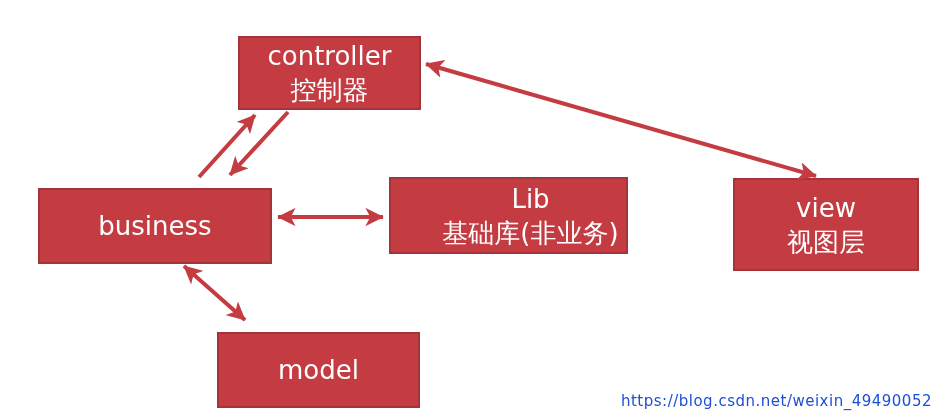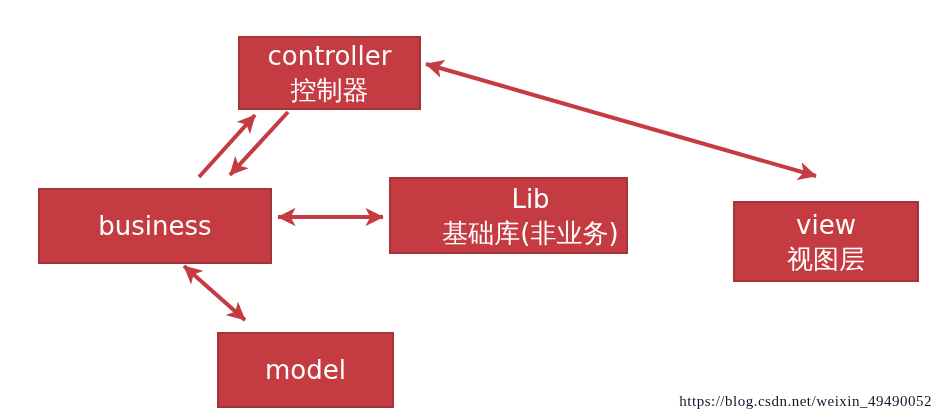--- a/index.html
+++ b/index.html
@@ -35,32 +35,31 @@
     flex-direction: column;
     align-items: center;
     justify-content: center;
     text-align: center;
     font-size: 26px;
     line-height: 34px;
   }
   #node-controller { left: 238px; top: 36px;  width: 183px; height: 74px; }
   #node-business   { left: 38px;  top: 178px; width: 234px; height: 76px; margin-top: 10px; }
   #node-lib        { left: 389px; top: 177px; width: 239px; height: 77px; padding-left: 44px; }
-  #node-view       { left: 733px; top: 178px; width: 186px; height: 81px; margin-top: 23px; }
-  #node-model      { left: 217px; top: 332px; width: 177px; height: 76px; }
+  #node-view       { left: 733px; top: 178px; width: 186px; height: 93px; }
+  #node-model      { left: 217px; top: 332px; width: 203px; height: 76px; }
   .watermark {
     position: absolute;
     right: 11px;
     bottom: 7px;
     z-index: 3;
-    color: #0f172a;
+    color: #1d4ed8;
     font-size: 15px;
     letter-spacing: 0.5px;
     white-space: nowrap;
-    font-family: Liberation Serif, serif;
   }
 </style>
 </head>
 <body>
 
 <div class="canvas">
 
   <svg class="edges" viewBox="0 0 943 417" xmlns="http://www.w3.org/2000/svg">
     <defs>
       <marker id="ah" markerWidth="5" markerHeight="4.6" refX="4.4" refY="2.3" orient="auto-start-reverse" markerUnits="strokeWidth">

